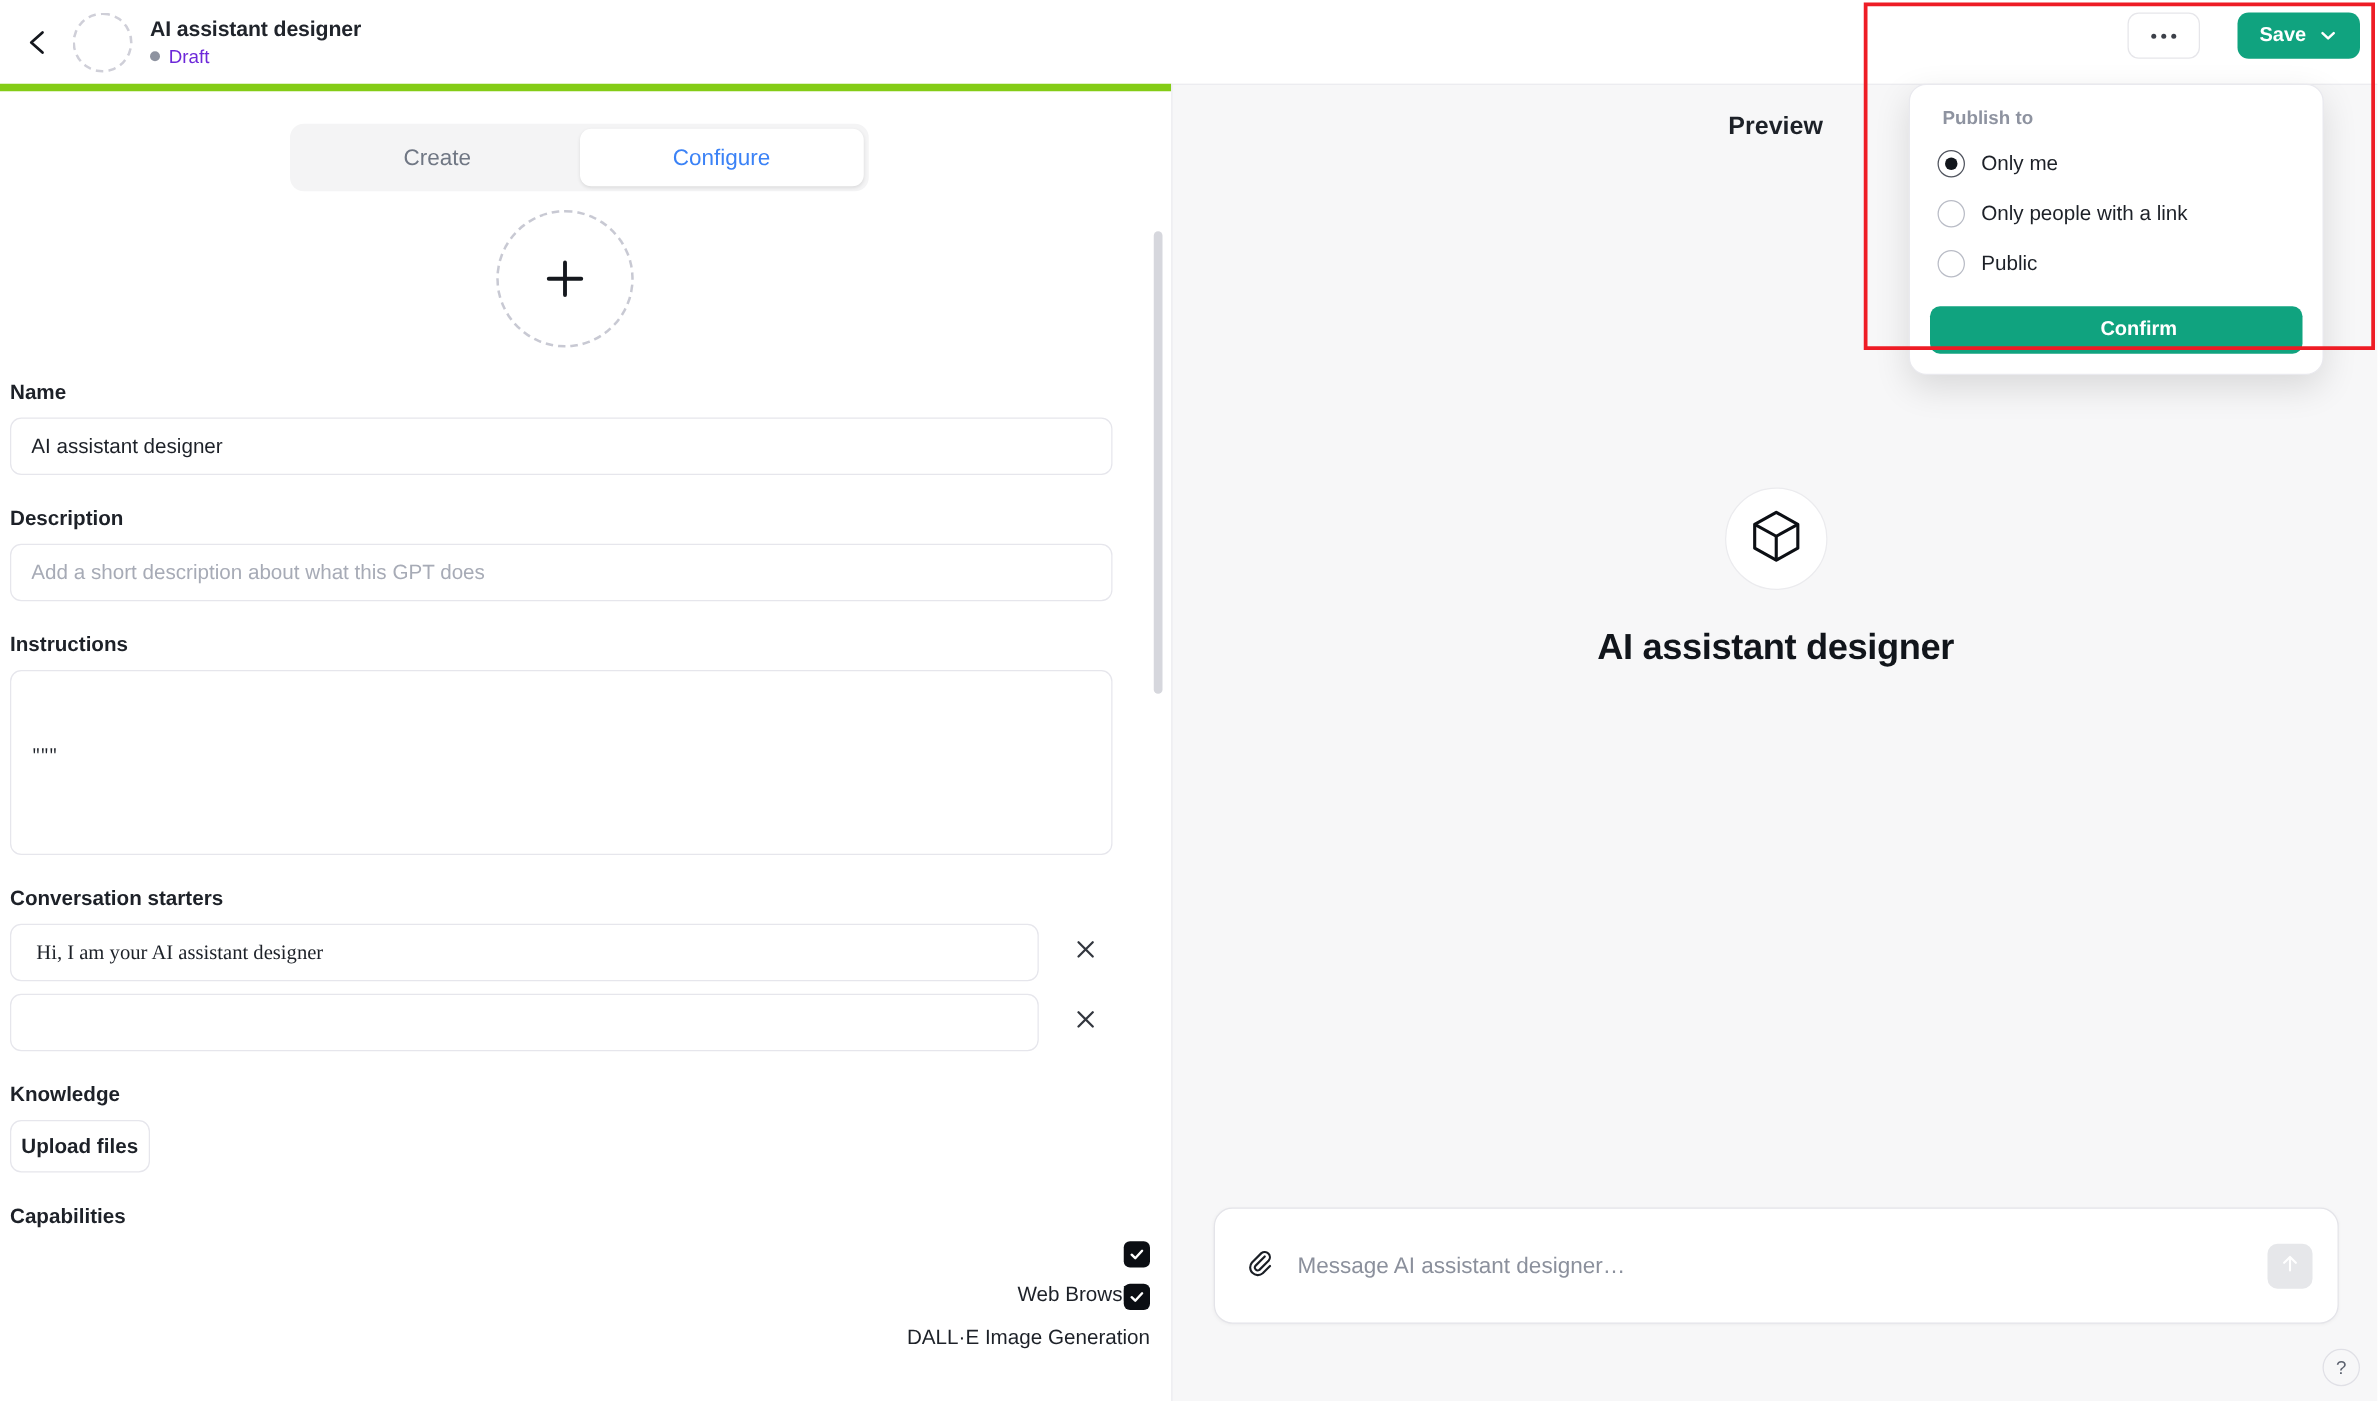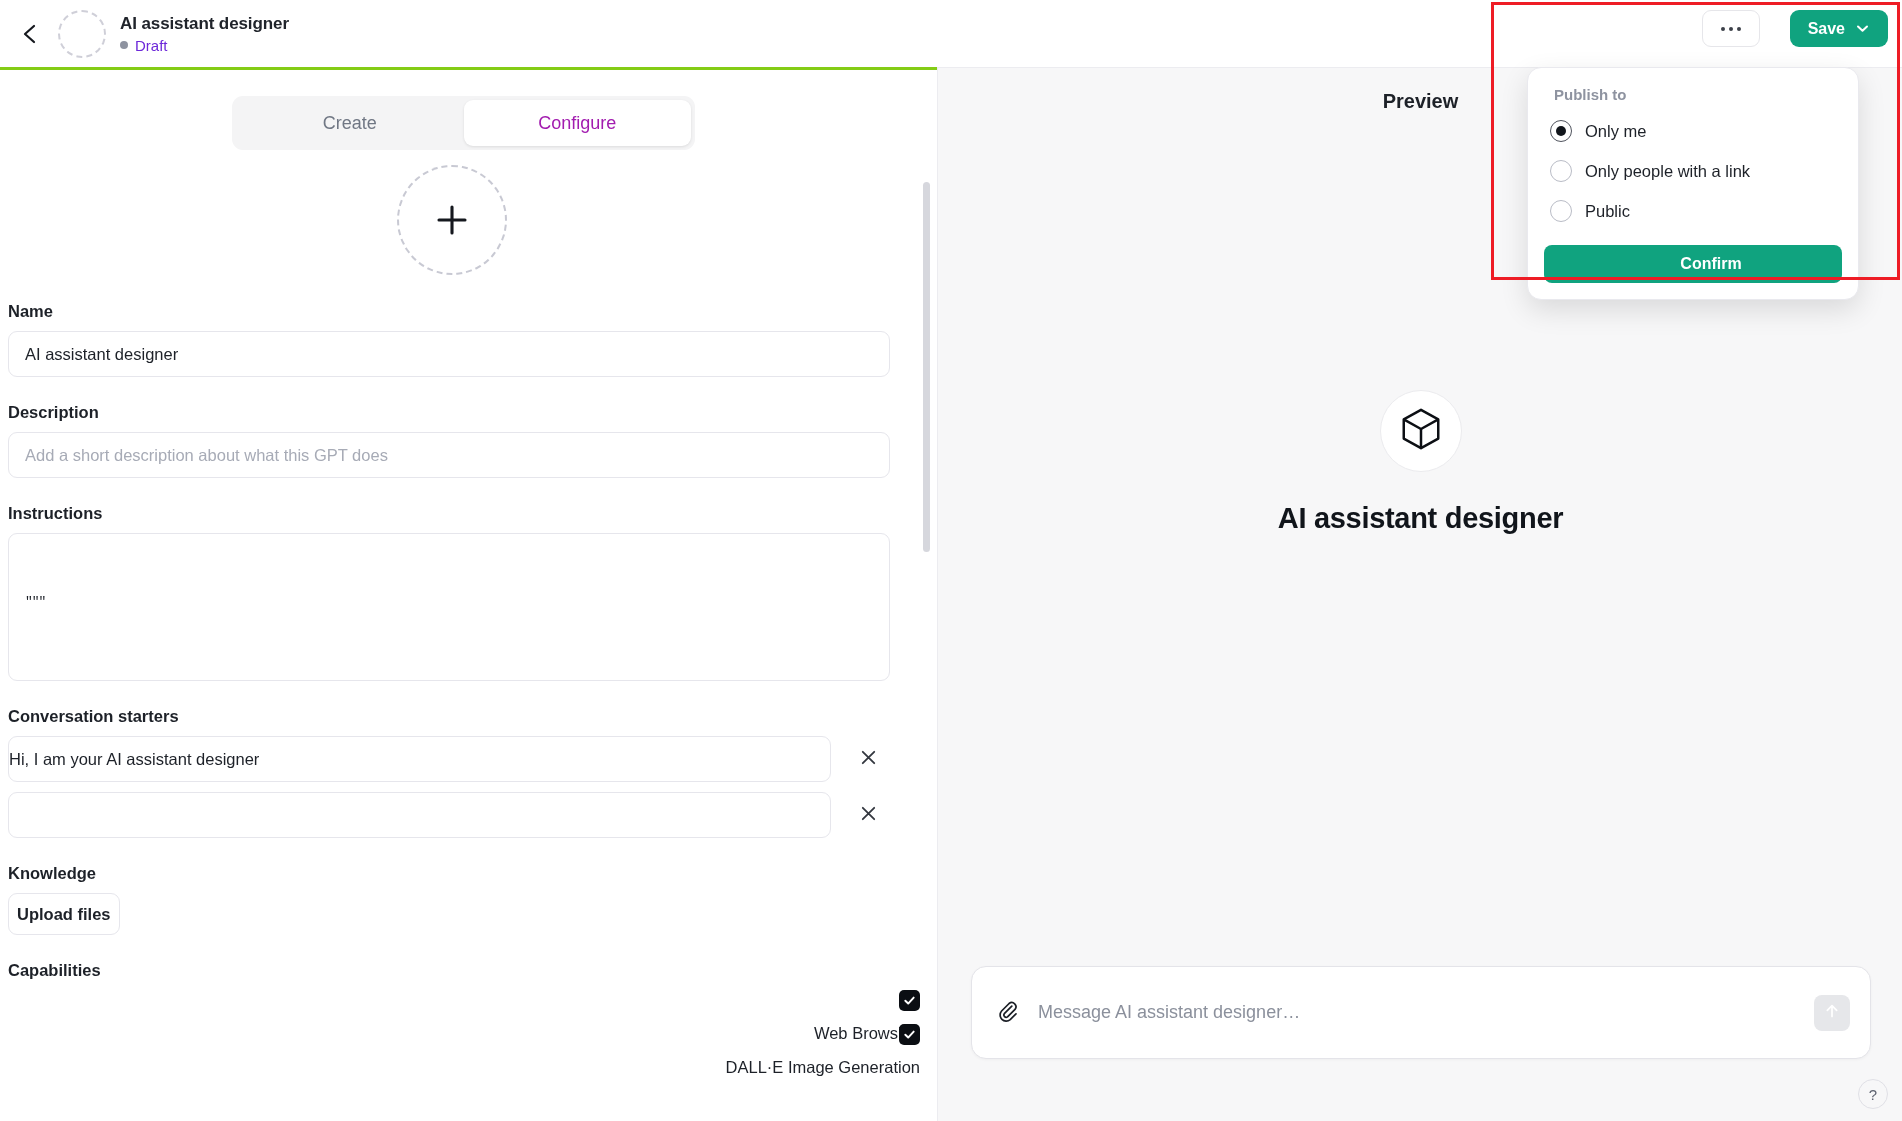--- a/index.html
+++ b/index.html
@@ -92,41 +92,41 @@
   .confirm-btn {
     margin-top: 14px; width: 100%; height: 38px; border: none; border-radius: 8px;
     background: #10a37f; color: #fff; font-size: 16px; font-weight: 700;
     cursor: pointer; font-family: "Liberation Sans", sans-serif; padding-left: 36px;
   }
 
   
   .main { position: absolute; top: 67px; left: 0; width: 1902px; height: 1054px; display: flex; }
   .left-pane {
     width: 937px; height: 1054px; background: #fff; position: relative;
-    border-top: 3px solid #84cc16;
+    border-top: 6px solid #84cc16;
     overflow: hidden;
   }
   .right-pane {
     width: 965px; height: 1054px; background: #f7f7f8; position: relative;
     border-left: 1px solid #ececf0; border-top: 1px solid #ececf0;
   }
 
   
   .tabs {
     position: absolute; left: 232px; top: 26px;
     width: 463px; height: 54px; background: #f4f4f5; border-radius: 11px;
     display: flex; padding: 4px; gap: 0;
   }
   .tab {
     flex: 1; display: flex; align-items: center; justify-content: center;
     font-size: 18px; color: #707784; border-radius: 9px; cursor: pointer;
     font-weight: 400;
   }
   .tab.active {
-    background: #ffffff; color: #a21caf; font-weight: 500;
+    background: #ffffff; color: #3b82f6; font-weight: 500;
     box-shadow: 0 1px 3px rgba(0,0,0,0.10);
   }
 
   
   .add-photo {
     position: absolute; left: 397px; top: 95px;
     width: 110px; height: 110px; border-radius: 50%;
     border: 2px dashed #c8c9d3; display: flex; align-items: center; justify-content: center;
     cursor: pointer; background: #fff;
   }
@@ -156,22 +156,22 @@
   .instr-quote { font-family: "Liberation Mono", monospace; font-size: 13px; letter-spacing: -1px; }
   .instr-gap { height: 16px; }
   .expand-handle {
     position: absolute; right: 9px; bottom: 6px; width: 18px; height: 18px;
     cursor: nwse-resize; color: #8b909c;
   }
 
   .starter-row { display: flex; align-items: center; margin-bottom: 10px; }
   .starter-input {
     width: 823px; height: 46px; border: 1px solid #e6e6ec; border-radius: 9px;
-    background: #fff; padding: 0 0; font-size: 16.5px; color: #1d2128;
-    font-family: Liberation Sans, sans-serif; outline: none;
+    background: #fff; padding: 0 20px; font-size: 16.5px; color: #1d2128;
+    font-family: Liberation Serif, serif; outline: none;
   }
   .starter-x {
     width: 44px; height: 46px; margin-left: 15px; display: flex;
     align-items: center; justify-content: center; cursor: pointer;
     color: #33373f;
   }
   .upload-btn {
     height: 42px; padding: 0 8px; border: 1px solid #e6e6ec; border-radius: 9px;
     background: #fff; font-size: 16.5px; font-weight: 700; color: #1d2128;
     cursor: pointer; font-family: "Liberation Sans", sans-serif;

